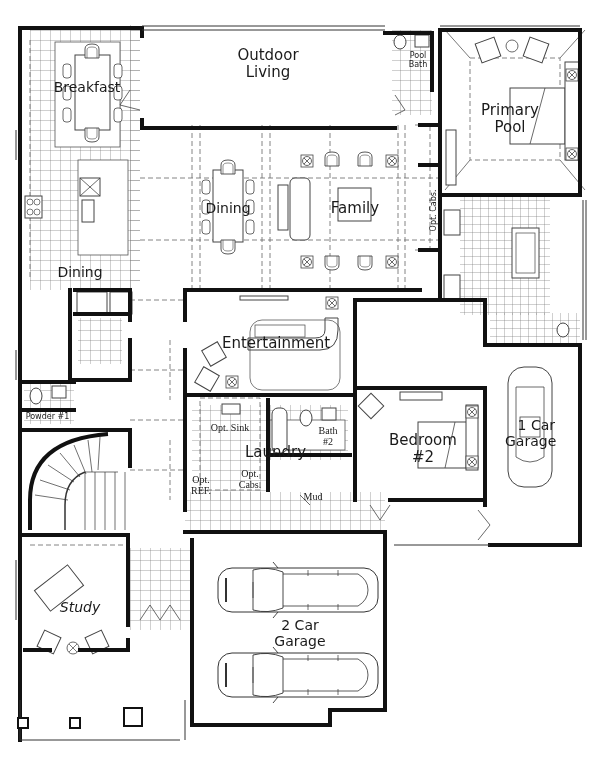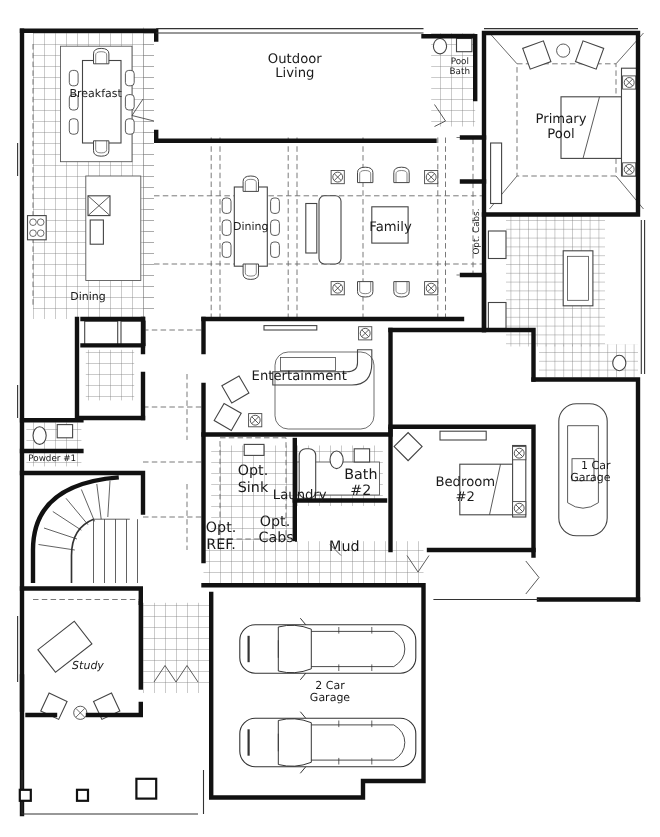--- a/index.html
+++ b/index.html
@@ -1,22 +1,22 @@
 <!DOCTYPE html>
 <html><head>
 <meta charset="utf-8">
 <style>
   html,body{margin:0;padding:0;background:#ffffff;}
   body{width:600px;height:761px;position:relative;overflow:hidden;font-family:"DejaVu Sans","Liberation Sans",sans-serif;}
   #plan{position:absolute;left:0;top:0;width:600px;height:761px;}
   .lbl{position:absolute;font-family:"DejaVu Sans","Liberation Sans",sans-serif;color:#1a1a1a;text-align:center;line-height:1.12;white-space:pre-line;pointer-events:none;}
-  .lg{font-size:12px;}
-  .md{font-size:10px;}
+  .lg{font-size:15px;}
+  .md{font-size:14px;}
   .sm{font-size:8px;}
-  .xs{font-size:13px;}
+  .xs{font-size:10px;font-family:Liberation Serif, serif;}
   .vert{transform:rotate(-90deg);transform-origin:center center;}
 </style>
 </head>
 <body>
 
 <svg id="plan" viewBox="0 0 600 761" xmlns="http://www.w3.org/2000/svg">
   <defs>
     <pattern id="tile" width="10" height="10" patternUnits="userSpaceOnUse">
       <path d="M10 0 L0 0 0 10" fill="none" stroke="#777" stroke-width="0.7"></path>
     </pattern>

